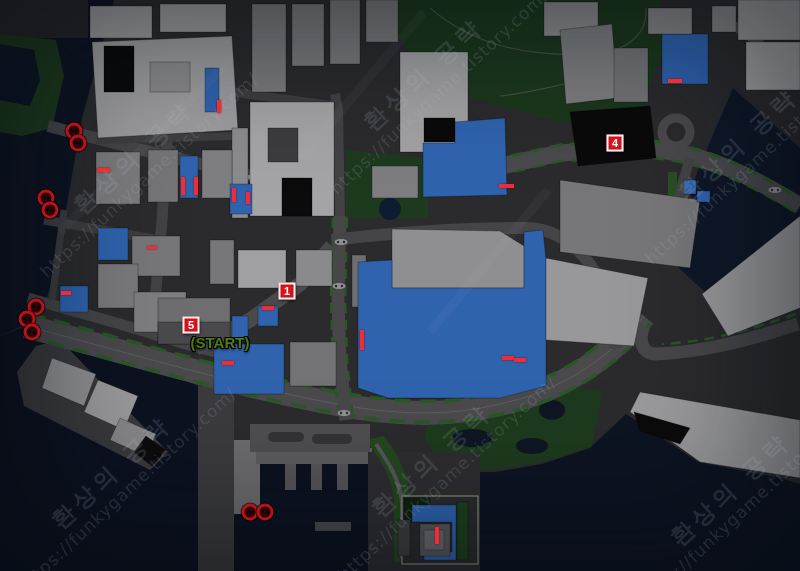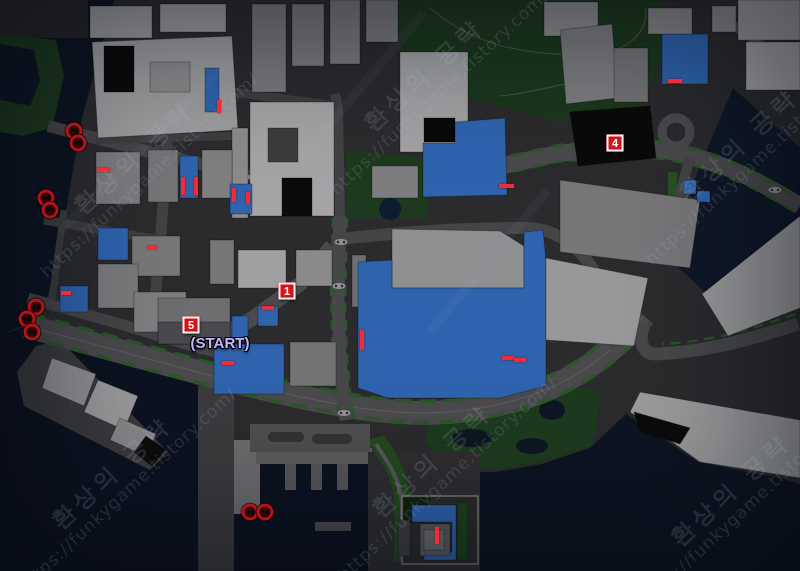--- a/index.html
+++ b/index.html
@@ -5,21 +5,21 @@
   html,body{margin:0;padding:0;background:#000;}
   .map-stage{position:relative;width:800px;height:571px;overflow:hidden;background:#0e1624;
     font-family:"Liberation Sans",sans-serif;}
   .map-stage svg{position:absolute;left:0;top:0;}
   .map-stage::after{content:'';position:absolute;inset:0;pointer-events:none;
     box-shadow:inset 0 0 130px 35px rgba(4,7,14,.5);}
   .marker{position:absolute;width:13px;height:13px;background:#d8141c;border:2px solid #f3f3f3;
     box-shadow:0 1px 3px rgba(0,0,0,.85), inset 0 0 2px rgba(0,0,0,.35);
     color:#fff;font:700 11px/13px "Liberation Sans",sans-serif;text-align:center;
     transform:translate(-50%,-50%);z-index:5;}
-  .start-label{position:absolute;transform:translate(-50%,0);color:#c4b5fd;z-index:5;
+  .start-label{position:absolute;transform:translate(-50%,0);color:#4d7c0f;z-index:5;
     font:700 15px/16px "Liberation Sans",sans-serif;letter-spacing:0;white-space:nowrap;
     text-shadow:-1px -1px 0 #000,1px -1px 0 #000,-1px 1px 0 #000,1px 1px 0 #000,0 2px 3px #000;padding-left:46px;}
   .poi{position:absolute;width:11px;height:11px;border:3px solid #b5121c;border-radius:50%;
     background:#2e0608;transform:translate(-50%,-50%);z-index:4;
     box-shadow:0 0 0 1px rgba(0,0,0,.65), inset 0 0 1px #000;}
   .poi i{position:absolute;width:4px;height:4px;border-radius:50%;background:#150304;top:3px;left:0.5px;}
   .poi i.b{left:6px;top:4px;}
   .shop-mark{position:absolute;background:#ee2d36;box-shadow:0 0 2px rgba(120,0,0,.9);z-index:3;}
   .wm{position:absolute;transform:translate(-50%,-50%) rotate(-43deg);text-align:center;
     color:rgba(175,185,205,.16);pointer-events:none;z-index:6;white-space:nowrap;}

